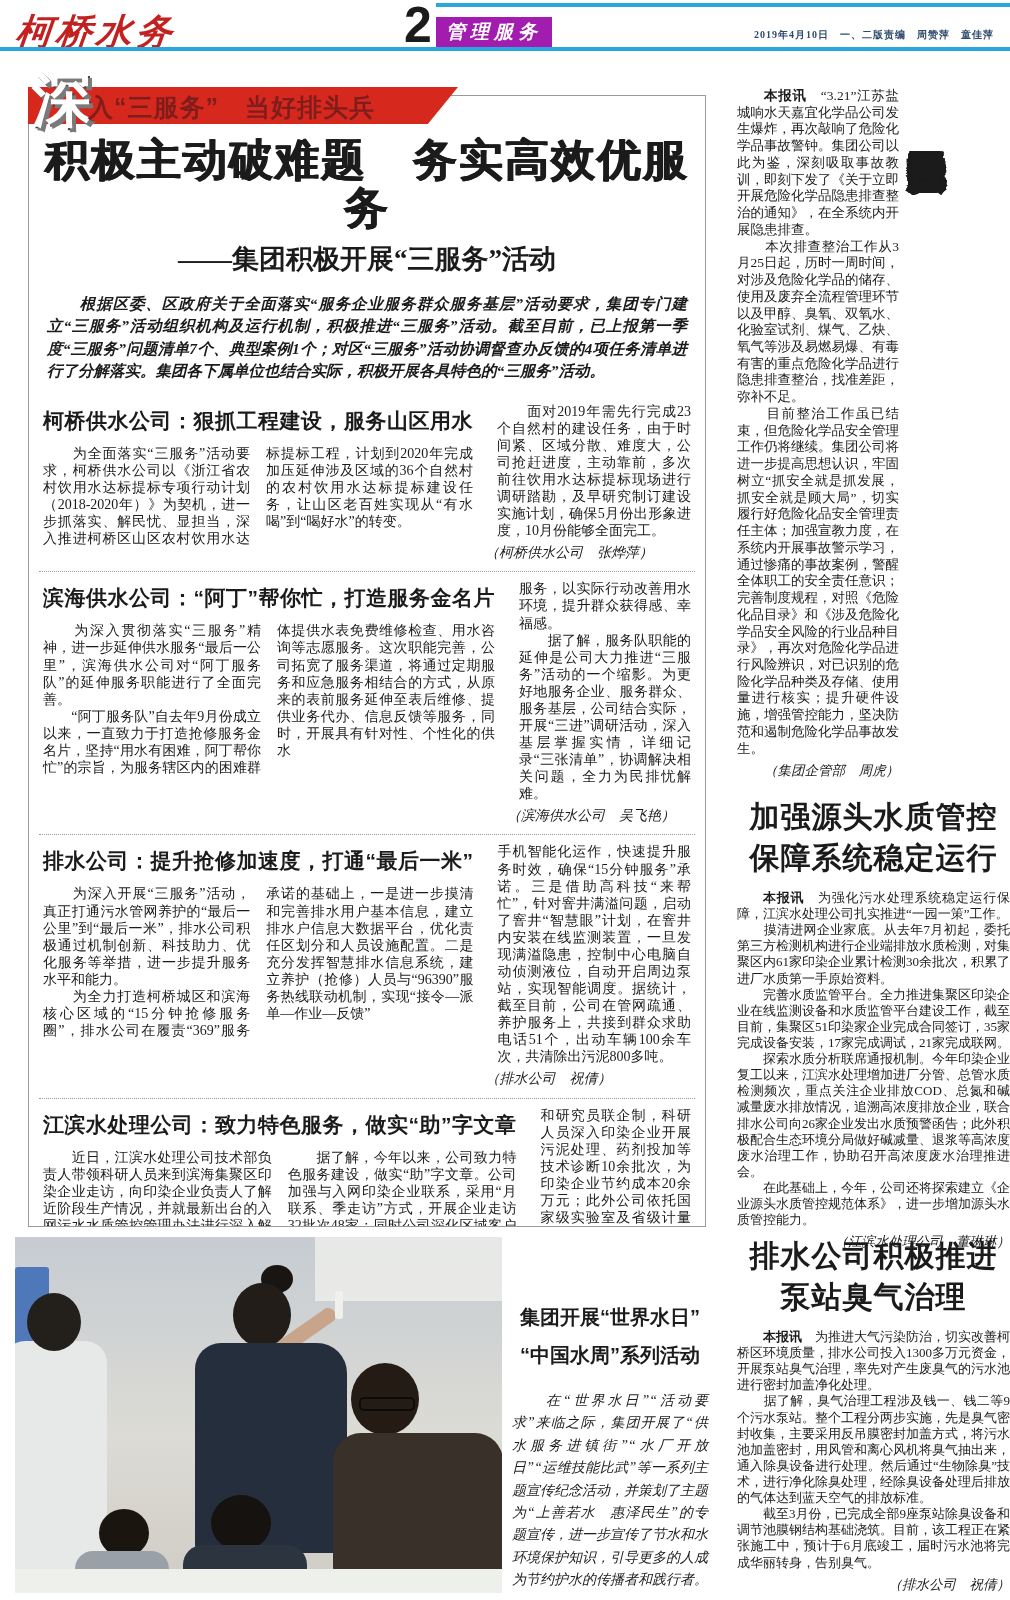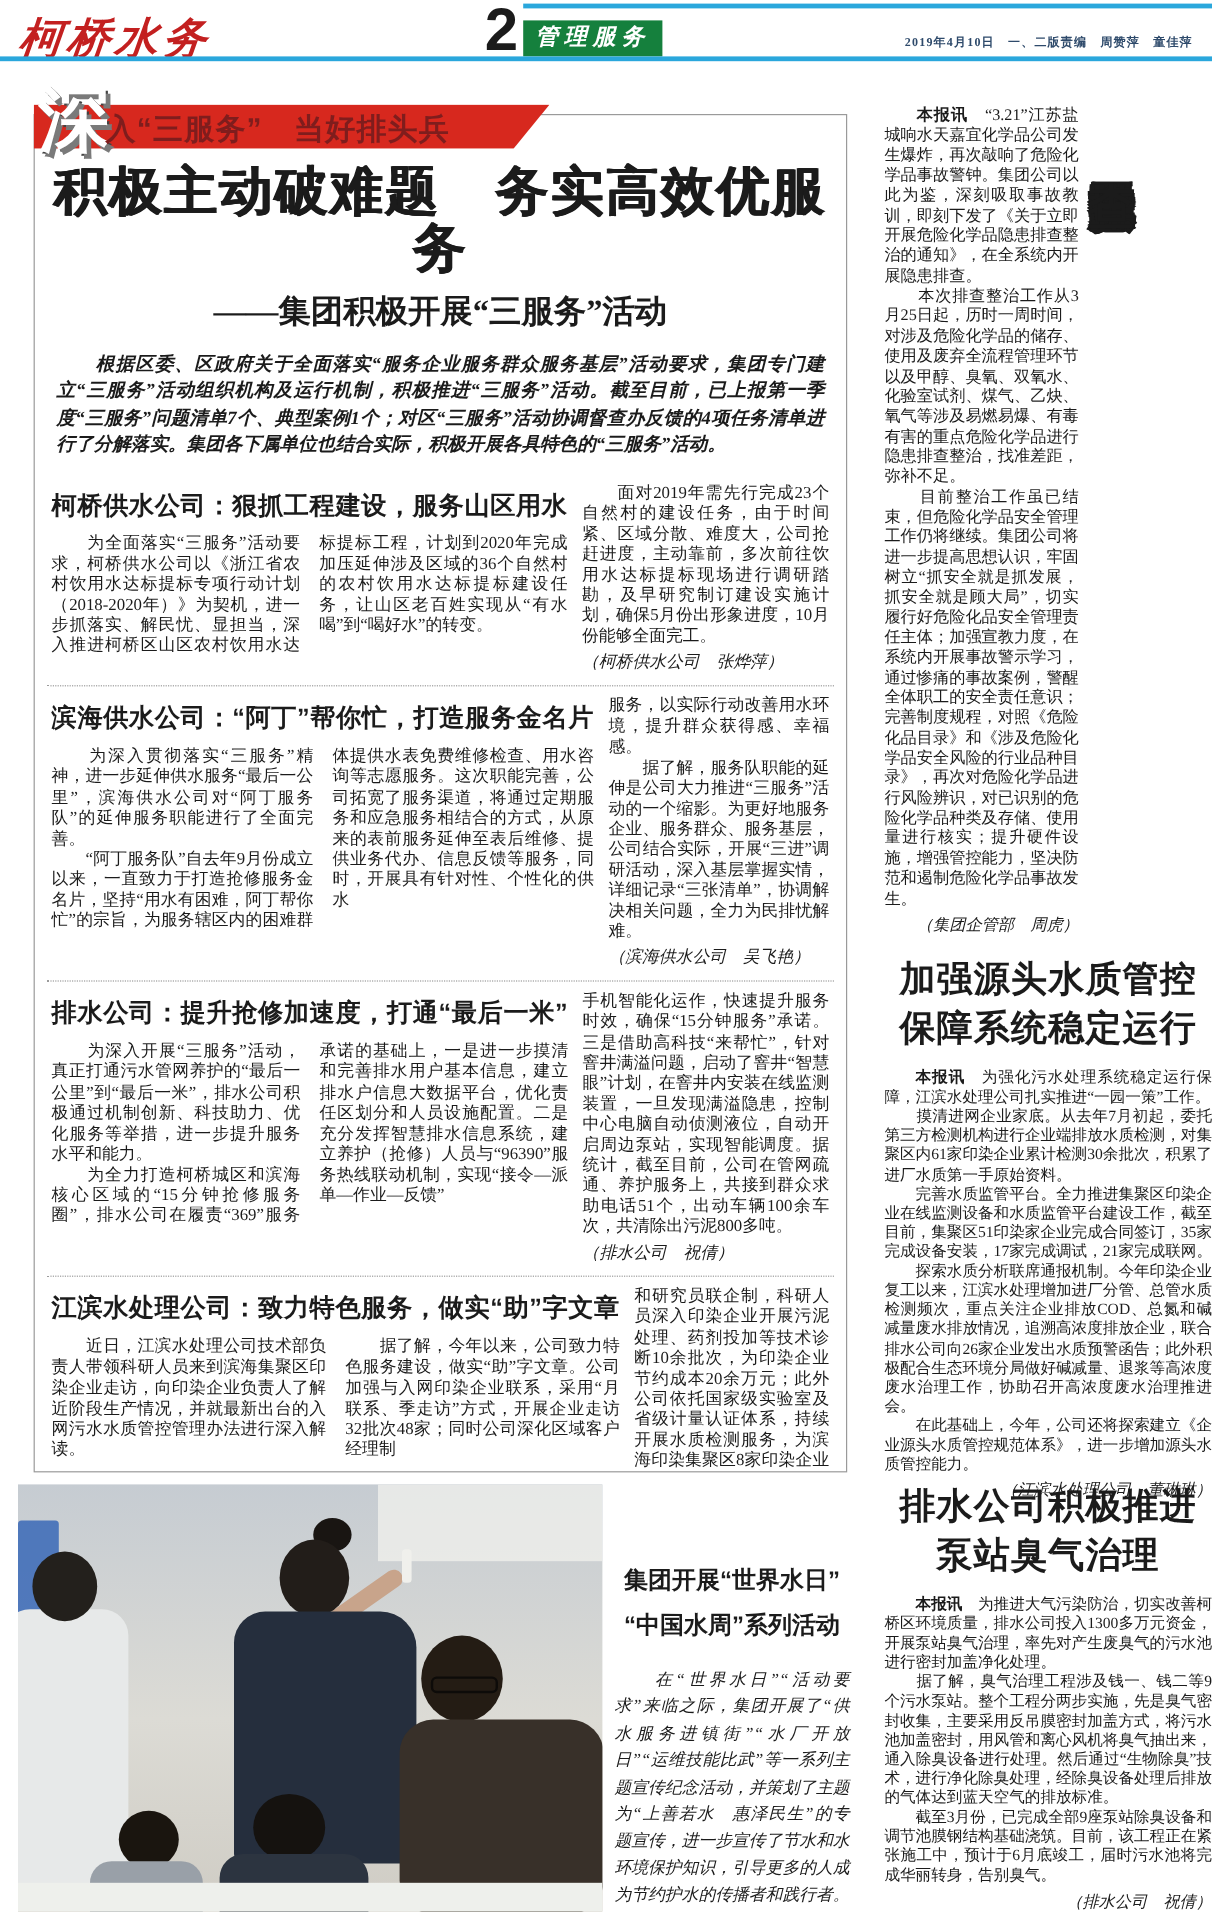--- a/index.html
+++ b/index.html
@@ -4,21 +4,21 @@
 <style>
   html,body{margin:0;padding:0;background:#e8e8e8;}
   .page{position:relative;width:1010px;height:1600px;background:#ffffff;margin:0 auto;
         font-family:"Liberation Serif",serif;color:#1b1b1b;overflow:hidden;}
 
   
   .logo{position:absolute;left:16px;top:8px;font-size:36px;font-weight:bold;font-style:italic;
         color:#c32020;transform:skewX(-6deg);letter-spacing:4px;font-family:"Liberation Serif",serif;}
   .pagenum{position:absolute;left:404px;top:0px;font-size:50px;font-weight:900;
         font-family:"Liberation Sans",sans-serif;line-height:1;}
-  .section-box{position:absolute;left:436px;top:17px;width:116px;height:30px;background:#15803d;
+  .section-box{position:absolute;left:436px;top:17px;width:116px;height:30px;background:#a21caf;
         color:#fff;font-size:19px;font-weight:bold;font-style:italic;text-align:center;
         line-height:30px;letter-spacing:5px;font-family:"Liberation Serif",serif;}
   .rule-top{position:absolute;left:436px;top:3px;width:574px;height:4px;background:#2aa7dc;}
   .dateline{position:absolute;right:16px;top:28px;font-size:10px;font-weight:bold;color:#2e4a6b;
         letter-spacing:1px;}
   .rule-main{position:absolute;left:0;top:47px;width:1010px;height:4px;background:#2aa7dc;}
 
   
   .banner{position:absolute;left:28px;top:87px;width:430px;height:37px;background:#d7281e;
         clip-path:polygon(0 0,100% 0,93% 100%,0 100%);z-index:4;}
@@ -39,21 +39,21 @@
         text-align:justify;white-space:pre-line;}
 
   .art{display:flex;padding:8px 4px 10px;box-sizing:border-box;}
   .art + .art{border-top:1px dotted #9b9b9b;}
   .art-main{flex:0 0 64%;padding-right:12px;box-sizing:border-box;}
   .art-main h3{font-size:21px;font-weight:800;font-family:"Liberation Sans",sans-serif;
         margin:4px 0 10px;letter-spacing:.5px;white-space:nowrap;}
   .cols{column-count:2;column-gap:16px;font-size:14px;line-height:1.22;text-align:justify;
         white-space:pre-line;}
   .art-side{flex:1;font-size:14px;line-height:1.22;}
-  .art-side .txt{text-align:justify;white-space:pre-line;}
+  .art-side .txt{text-align:justify;white-space:pre-line;margin-left:12px;}
   .byline{text-align:left;font-style:italic;margin-top:5px;padding-right:4px;font-size:14px;}
   .mh158{min-height:158px}.mh196{min-height:196px}.mh190{min-height:190px}
   .mh166{min-height:166px}
 
   
   .photo{position:absolute;left:15px;top:1237px;width:487px;height:356px;overflow:hidden;
         background:linear-gradient(180deg,#c6ccd2 0%,#dcdbd5 55%,#cfccc4 100%);}
   .photo .shape{position:absolute;}
   .ph-window{left:300px;top:0;width:187px;height:64px;background:#f1f2ee;opacity:.75;}
   .ph-sign{left:0;top:30px;width:34px;height:214px;background:#2f62b5;opacity:.8;border-radius:3px;}

